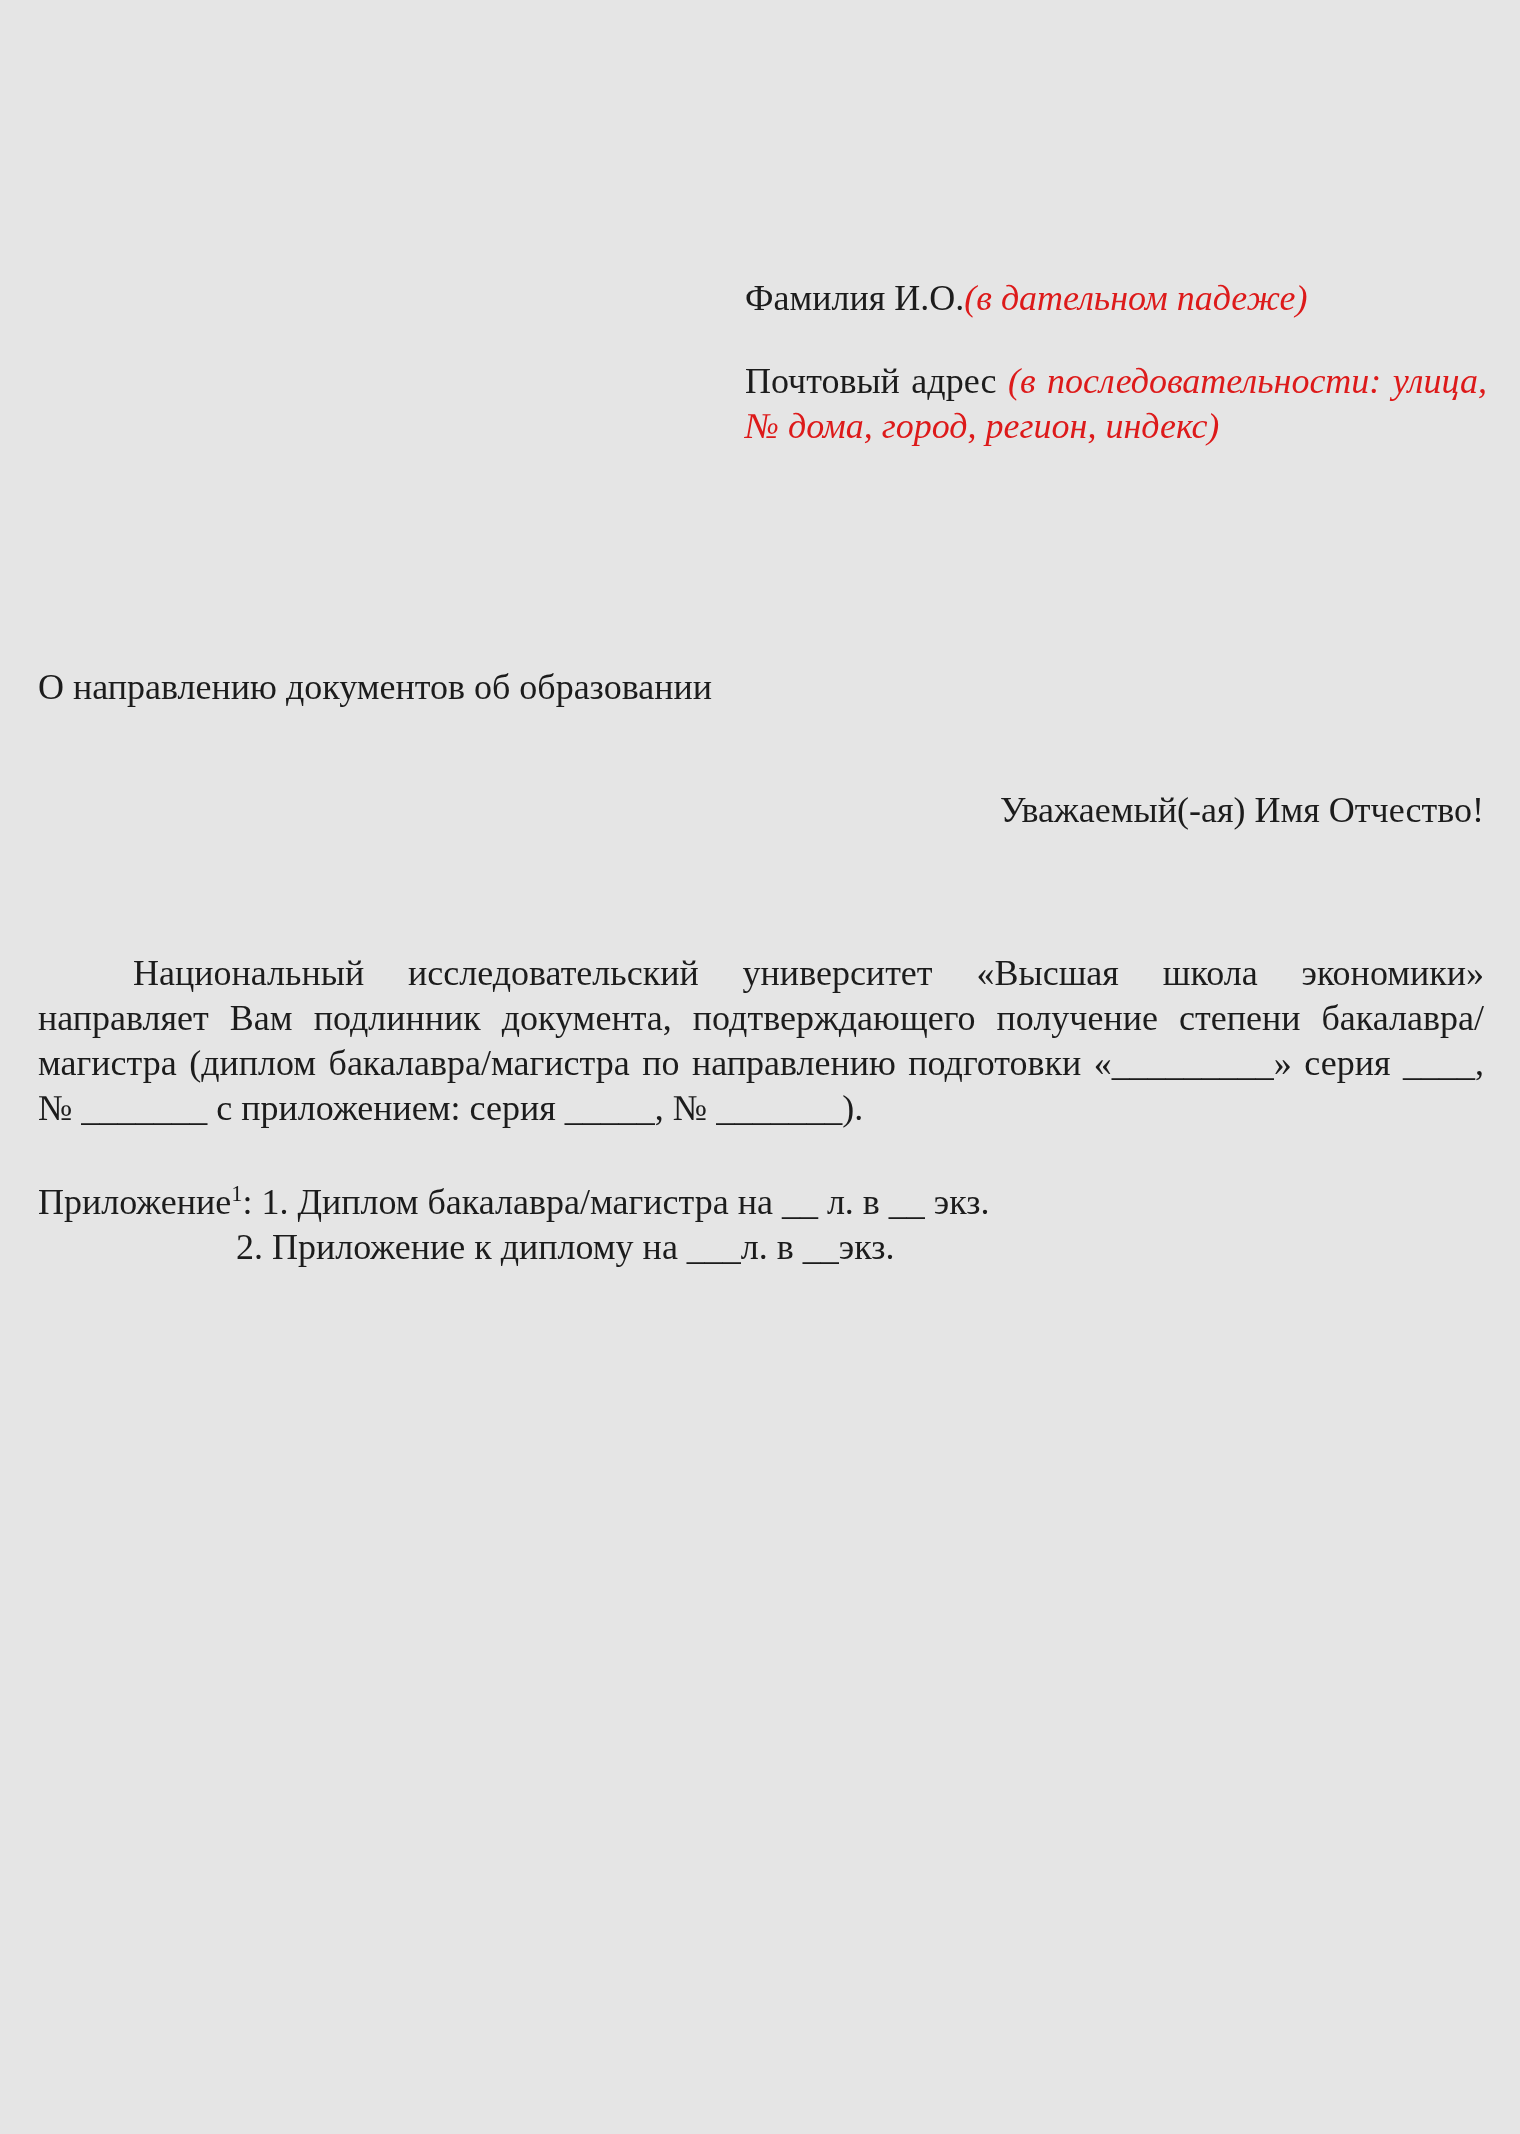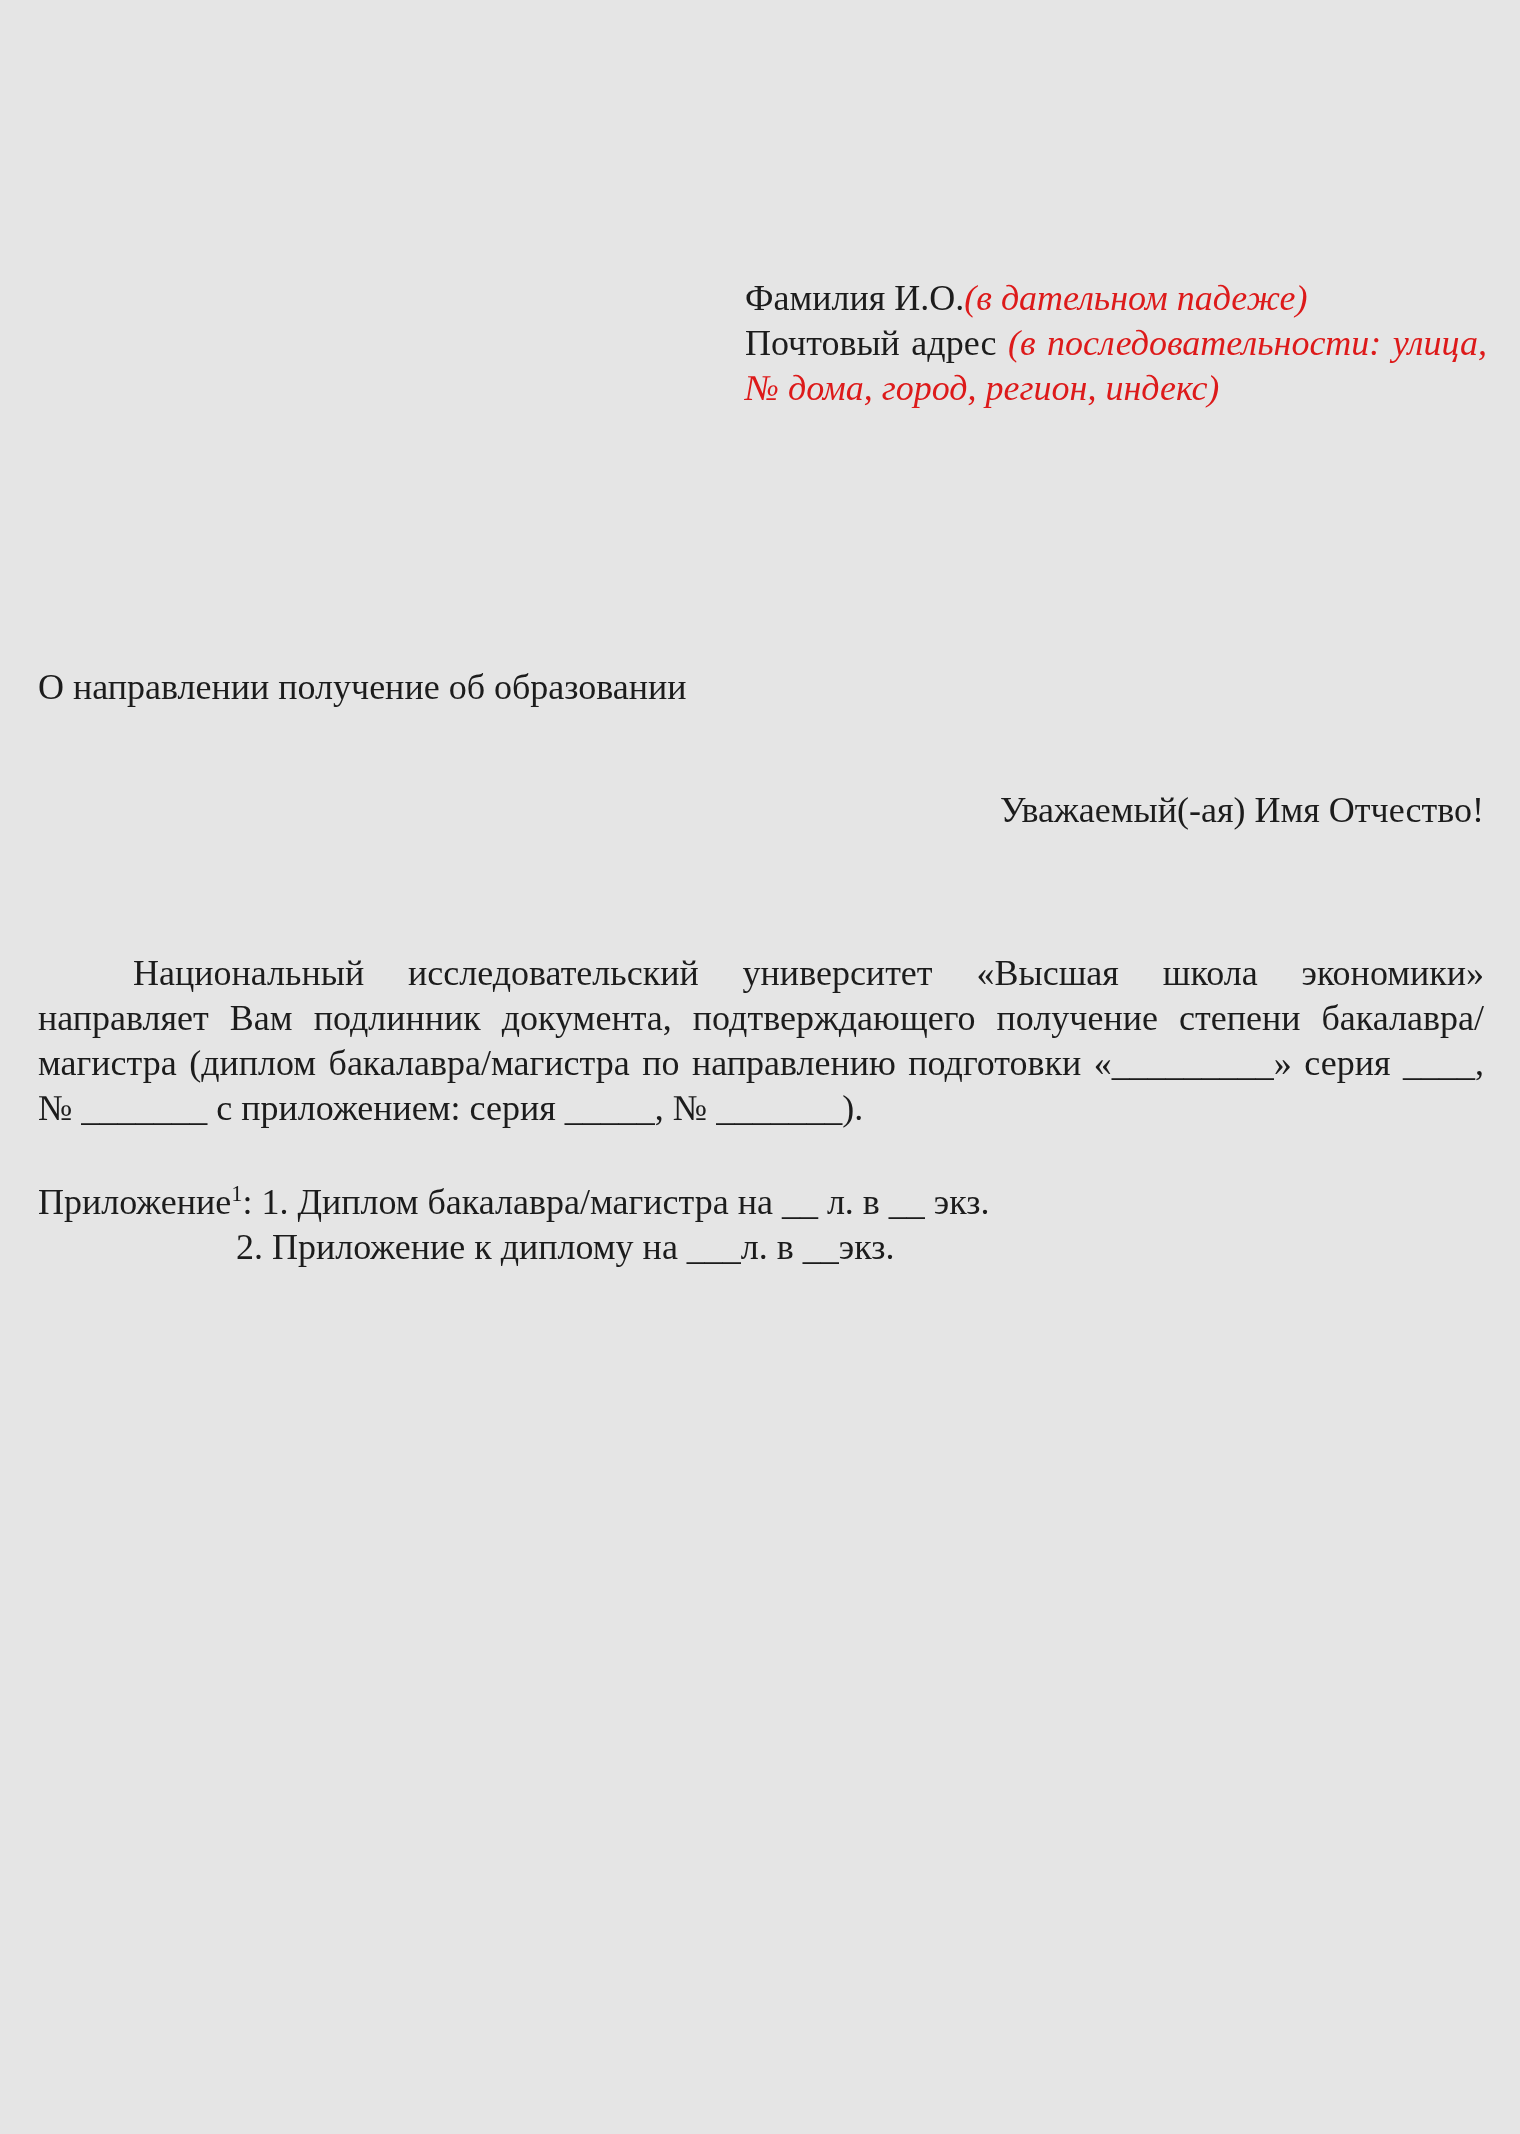--- a/index.html
+++ b/index.html
@@ -26,20 +26,21 @@
   .recipient {
     position: absolute;
     left: 745px;
     top: 276px;
     width: 742px;
   }
   .recipient-name {
     text-align: justify;
   }
   .recipient-address {
+    margin-top: 38px;
     text-align: justify;
   }
   
   .subject {
     position: absolute;
     left: 38px;
     top: 665px;
     width: 1446px;
   }
   
@@ -100,21 +101,21 @@
 
   <div class="recipient">
     <div class="recipient-name">
       <span>Фамилия И.О.</span><span class="red-note">(в дательном падеже)</span>
     </div>
     <div class="recipient-address">
       <span>Почтовый адрес </span><span class="red-note">(в последовательности: улица, № дома, город, регион, индекс)</span>
     </div>
   </div>
 
-  <div class="subject">О направлении получение об образовании</div>
+  <div class="subject">О направлению документов об образовании</div>
 
   <div class="salutation">Уважаемый(-ая) Имя Отчество!</div>
 
   <div class="body-paragraph">Национальный исследовательский университет «Высшая школа экономики» направляет Вам подлинник документа, подтверждающего получение степени бакалавра/магистра (диплом бакалавра/магистра по направлению подготовки «_________» серия ____, № _______ с приложением: серия _____, № _______).</div>
 
   <div class="attachments">
     <div class="attachment-line1">
       <span>Приложение</span><sup>1</sup><span>: 1. Диплом бакалавра/магистра на __ л. в __ экз.</span>
     </div>
     <div class="attachment-line2">2. Приложение к диплому на ___л. в __экз.</div>

